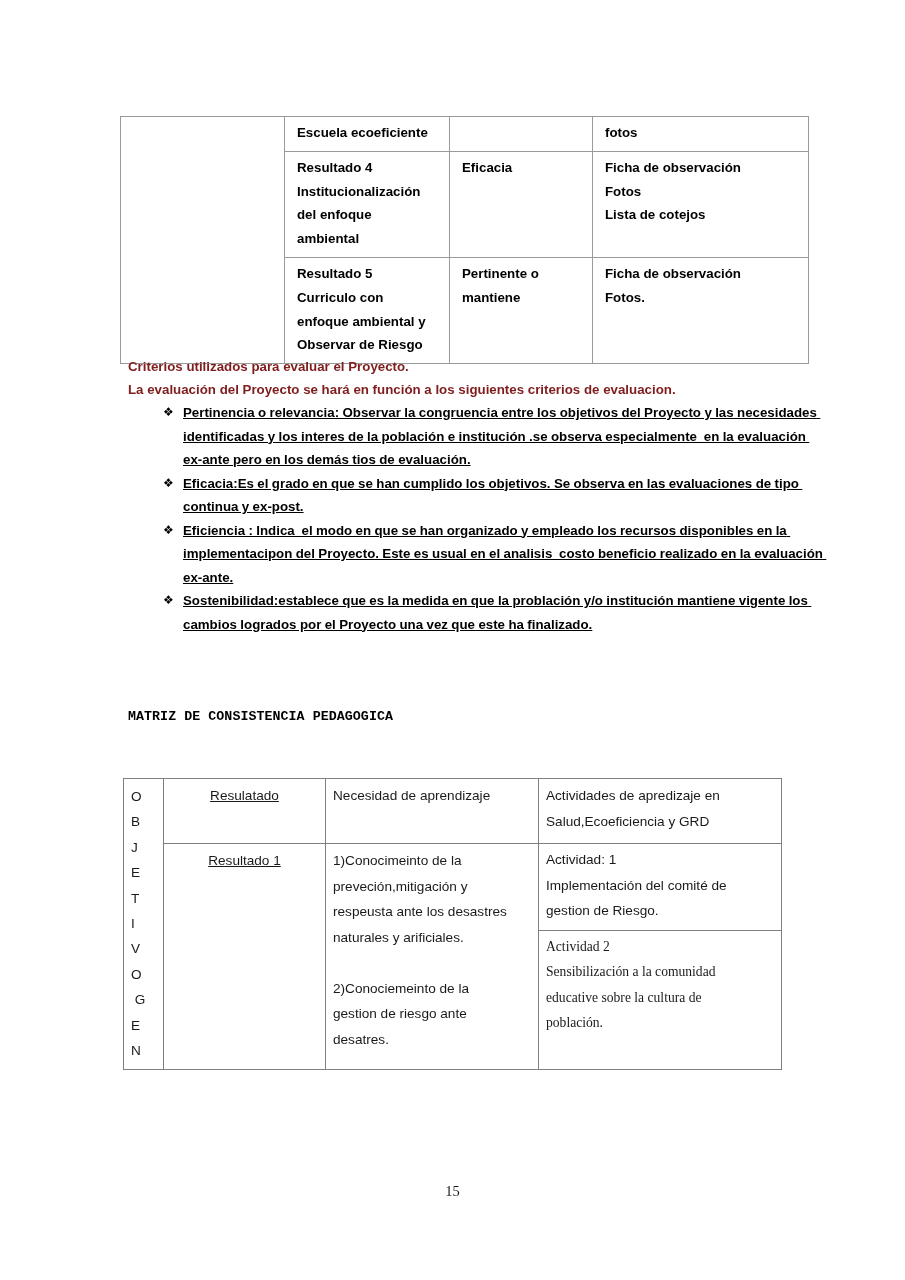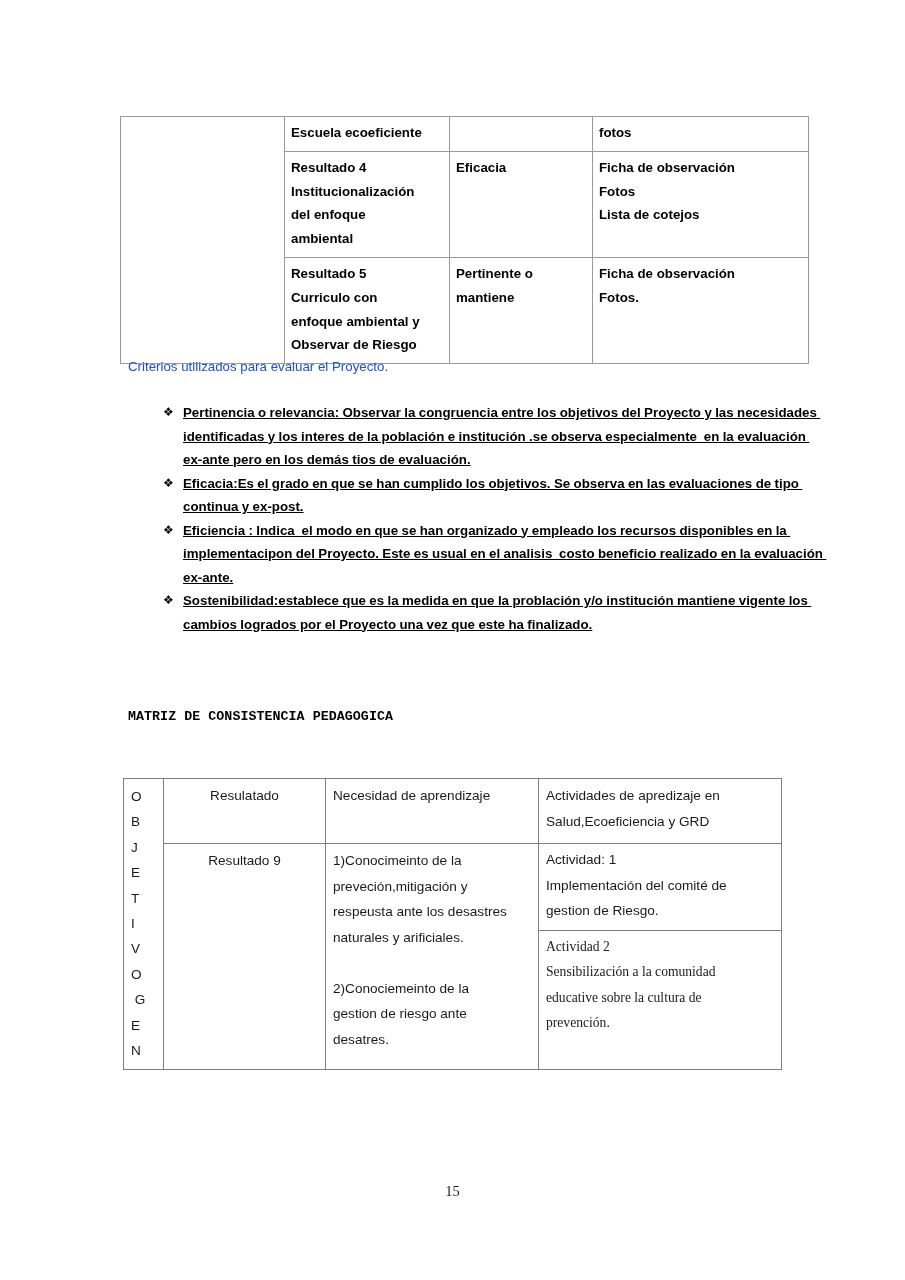--- a/index.html
+++ b/index.html
@@ -29,41 +29,41 @@
     position: absolute;
     left: 120px;
     top: 116px;
     width: 688px;
     border-collapse: collapse;
     table-layout: fixed;
   }
   .table1 td {
     border: 1px solid #9a9a9a;
     vertical-align: top;
-    padding: 4px 6px 6px 6px;
+    padding: 4px 6px 6px 12px;
     font-family: "Liberation Sans", sans-serif;
     font-size: 13.3px;
     font-weight: bold;
     line-height: 23.8px;
     color: #000000;
   }
   .t1-c1 { width: 164px; }
   .t1-c2 { width: 165px; }
   .t1-c3 { width: 143px; }
   .t1-c4 { width: 216px; }
   .cellline { display: block; white-space: pre-wrap; }
 
   
   .para {
     position: absolute;
     font-family: "Liberation Sans", sans-serif;
     font-size: 13.3px;
-    font-weight: normal;
+    font-weight: bold;
     line-height: 23.5px;
-    color: #1d4ed8;
+    color: #7f1d1d;
     white-space: pre-wrap;
   }
   .p-criterios { left: 128px; top: 355px; width: 700px; }
   .p-evaluacion { left: 128px; top: 378px; width: 700px; }
 
   .bullets {
     position: absolute;
     left: 163px;
     top: 401px;
     width: 660px;
@@ -131,21 +131,21 @@
   .t2-c4 { width: 243px; }
 
   .vert-letters {
     display: block;
     line-height: 25.4px;
     font-size: 13.6px;
     padding-top: 1px;
   }
   .vert-letters span { display: block; white-space: pre; }
 
-  .t2-center { text-align: center; }
+  .t2-center { text-align: center; text-decoration: underline; }
   .t2-mid { vertical-align: middle; }
   .t2-nested {
     width: 100%;
     border-collapse: collapse;
     table-layout: fixed;
   }
   .t2-nested td {
     border: none;
     border-bottom: 1px solid #7f7f7f;
     padding: 3px 7px 6px 7px;
@@ -218,20 +218,21 @@
         </td>
         <td>
           <span class="cellline">Ficha de observación</span>
           <span class="cellline">Fotos.</span>
         </td>
       </tr>
     </tbody>
   </table>
 
   <div class="para p-criterios">Criterios utilizados para evaluar el Proyecto.</div>
+  <div class="para p-evaluacion">La evaluación del Proyecto se hará en función a los siguientes criterios de evaluacion.</div>
 
   <div class="bullets">
     <div class="bullet-item">
       <span class="bullet-glyph">❖</span>
       <span class="bullet-text">Pertinencia o relevancia: Observar la congruencia entre los objetivos del Proyecto y las necesidades identificadas y los interes de la población e institución .se observa especialmente  en la evaluación ex-ante pero en los demás tios de evaluación.</span>
     </div>
     <div class="bullet-item">
       <span class="bullet-glyph">❖</span>
       <span class="bullet-text">Eficacia:Es el grado en que se han cumplido los objetivos. Se observa en las evaluaciones de tipo continua y ex-post.</span>
     </div>
@@ -277,21 +278,21 @@
         <td>
           <span class="cellline">Necesidad de aprendizaje</span>
         </td>
         <td>
           <span class="cellline">Actividades de apredizaje en</span>
           <span class="cellline">Salud,Ecoeficiencia y GRD</span>
         </td>
       </tr>
       <tr>
         <td class="t2-center t2-mid">
-          <span class="cellline">Resultado 9</span>
+          <span class="cellline">Resultado 1</span>
         </td>
         <td>
           <span class="cellline">1)Conocimeinto de la</span>
           <span class="cellline">preveción,mitigación y</span>
           <span class="cellline">respeusta ante los desastres</span>
           <span class="cellline">naturales y arificiales.</span>
           <span class="cellline">&nbsp;</span>
           <span class="cellline">2)Conociemeinto de la</span>
           <span class="cellline">gestion de riesgo ante</span>
           <span class="cellline">desatres.</span>
@@ -304,21 +305,21 @@
                   <span class="cellline">Actividad: 1</span>
                   <span class="cellline">Implementación del comité de</span>
                   <span class="cellline">gestion de Riesgo.</span>
                 </td>
               </tr>
               <tr>
                 <td>
                   <span class="cellline">Actividad 2</span>
                   <span class="cellline">Sensibilización a la comunidad</span>
                   <span class="cellline">educative sobre la cultura de</span>
-                  <span class="cellline">prevención.</span>
+                  <span class="cellline">población.</span>
                 </td>
               </tr>
             </tbody>
           </table>
         </td>
       </tr>
     </tbody>
   </table>
 
   <div class="page-number">15</div>

